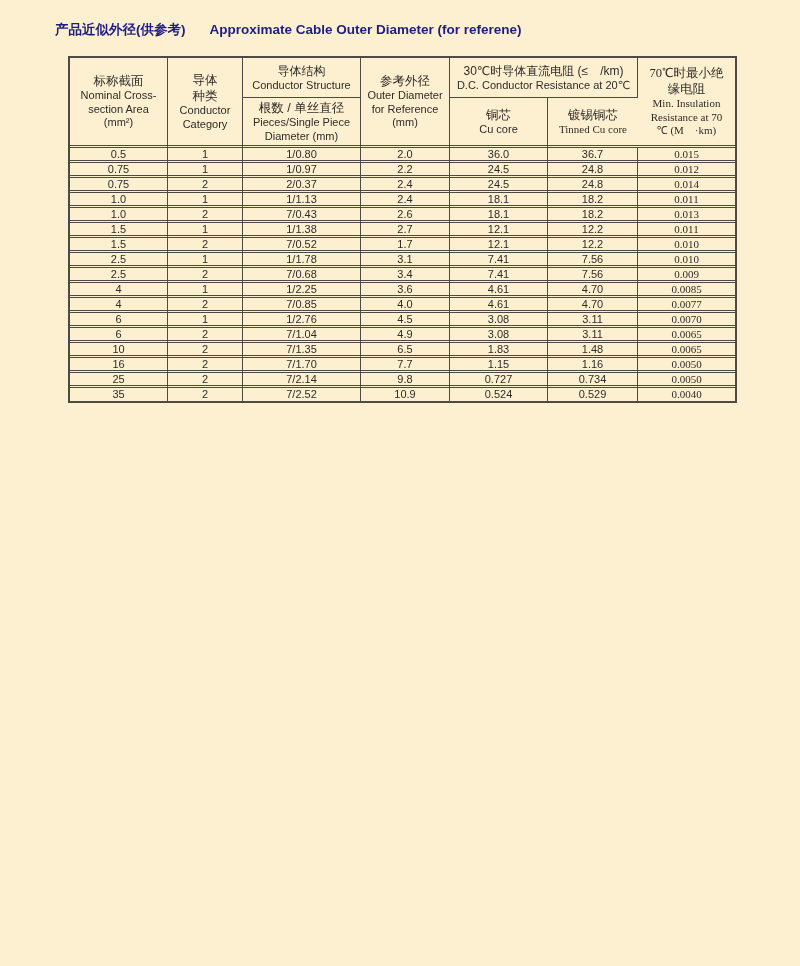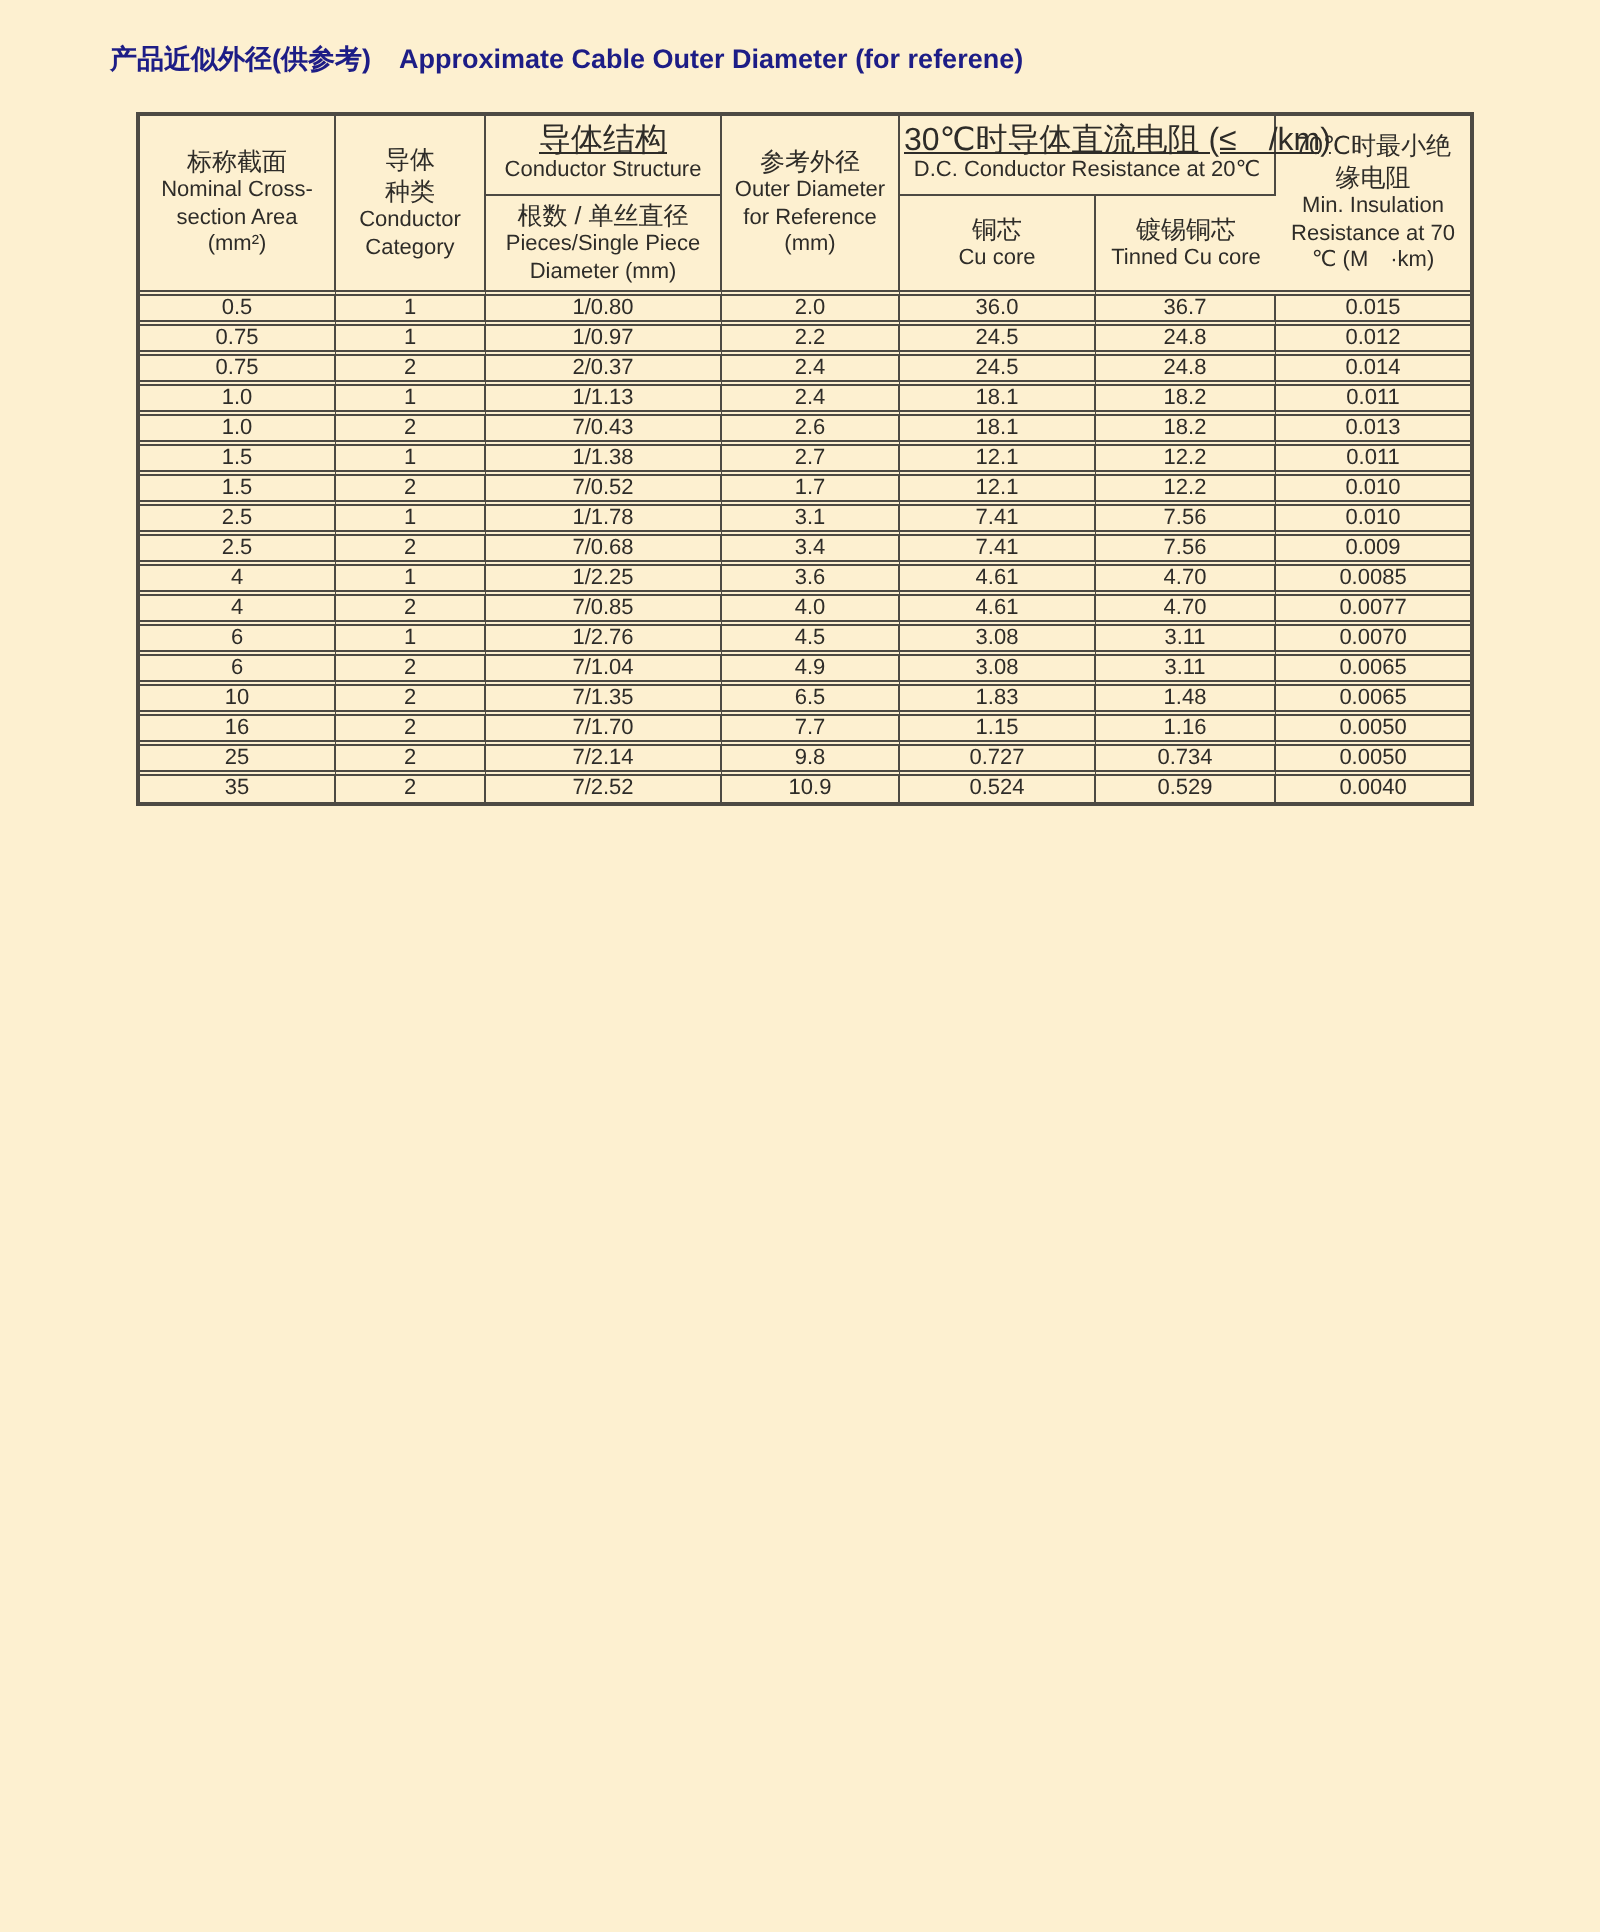--- a/index.html
+++ b/index.html
@@ -12,60 +12,60 @@
   }
   .page-title {
     position: absolute;
     left: 55px;
     top: 21px;
     font-size: 13.5px;
     font-weight: bold;
     color: #1d1d86;
     white-space: nowrap;
   }
-  .page-title .title-en { margin-left: 14px; }
+  .page-title .title-en { margin-left: 24px; }
 
   table.spec-table {
     position: absolute;
     left: 68px;
     top: 56px;
     width: 665px;
     table-layout: fixed;
     border-collapse: separate;
     border-spacing: 0;
     border: 2px solid #4d4a43;
     color: #2e2c28;
   }
   th, td {
     border-right: 1.5px solid #4d4a43;
     text-align: center;
     vertical-align: middle;
     font-weight: normal;
     padding: 0 2px;
   }
-  th:last-child, td:last-child { border-right: none; }
+  th:last-child, td:last-child { border-right: none; font-family: Liberation Serif, serif; }
 
   thead th { border-bottom: 3px double #4d4a43; }
   thead th.group-head { border-bottom: 1.5px solid #4d4a43; }
   thead tr.head-row-1 th { height: 40px; }
   thead tr.head-row-2 th { height: 50px; }
 
   .zh {
     display: block;
     font-size: 12.5px;
     line-height: 16px;
     white-space: pre-line;
   }
   .en {
     display: block;
     font-size: 11px;
     line-height: 13.5px;
     white-space: pre-line;
   }
-  th.group-head .zh { font-size: 16px; white-space: pre; text-decoration: underline; }
+  th.group-head .zh { font-size: 12px; white-space: pre; }
 
   tbody td {
     border-bottom: 3px double #4d4a43;
     font-size: 11px;
     height: 12.8px;
     line-height: 12px;
   }
   tbody tr:last-child td { border-bottom: none; }
 </style>
 </head>

